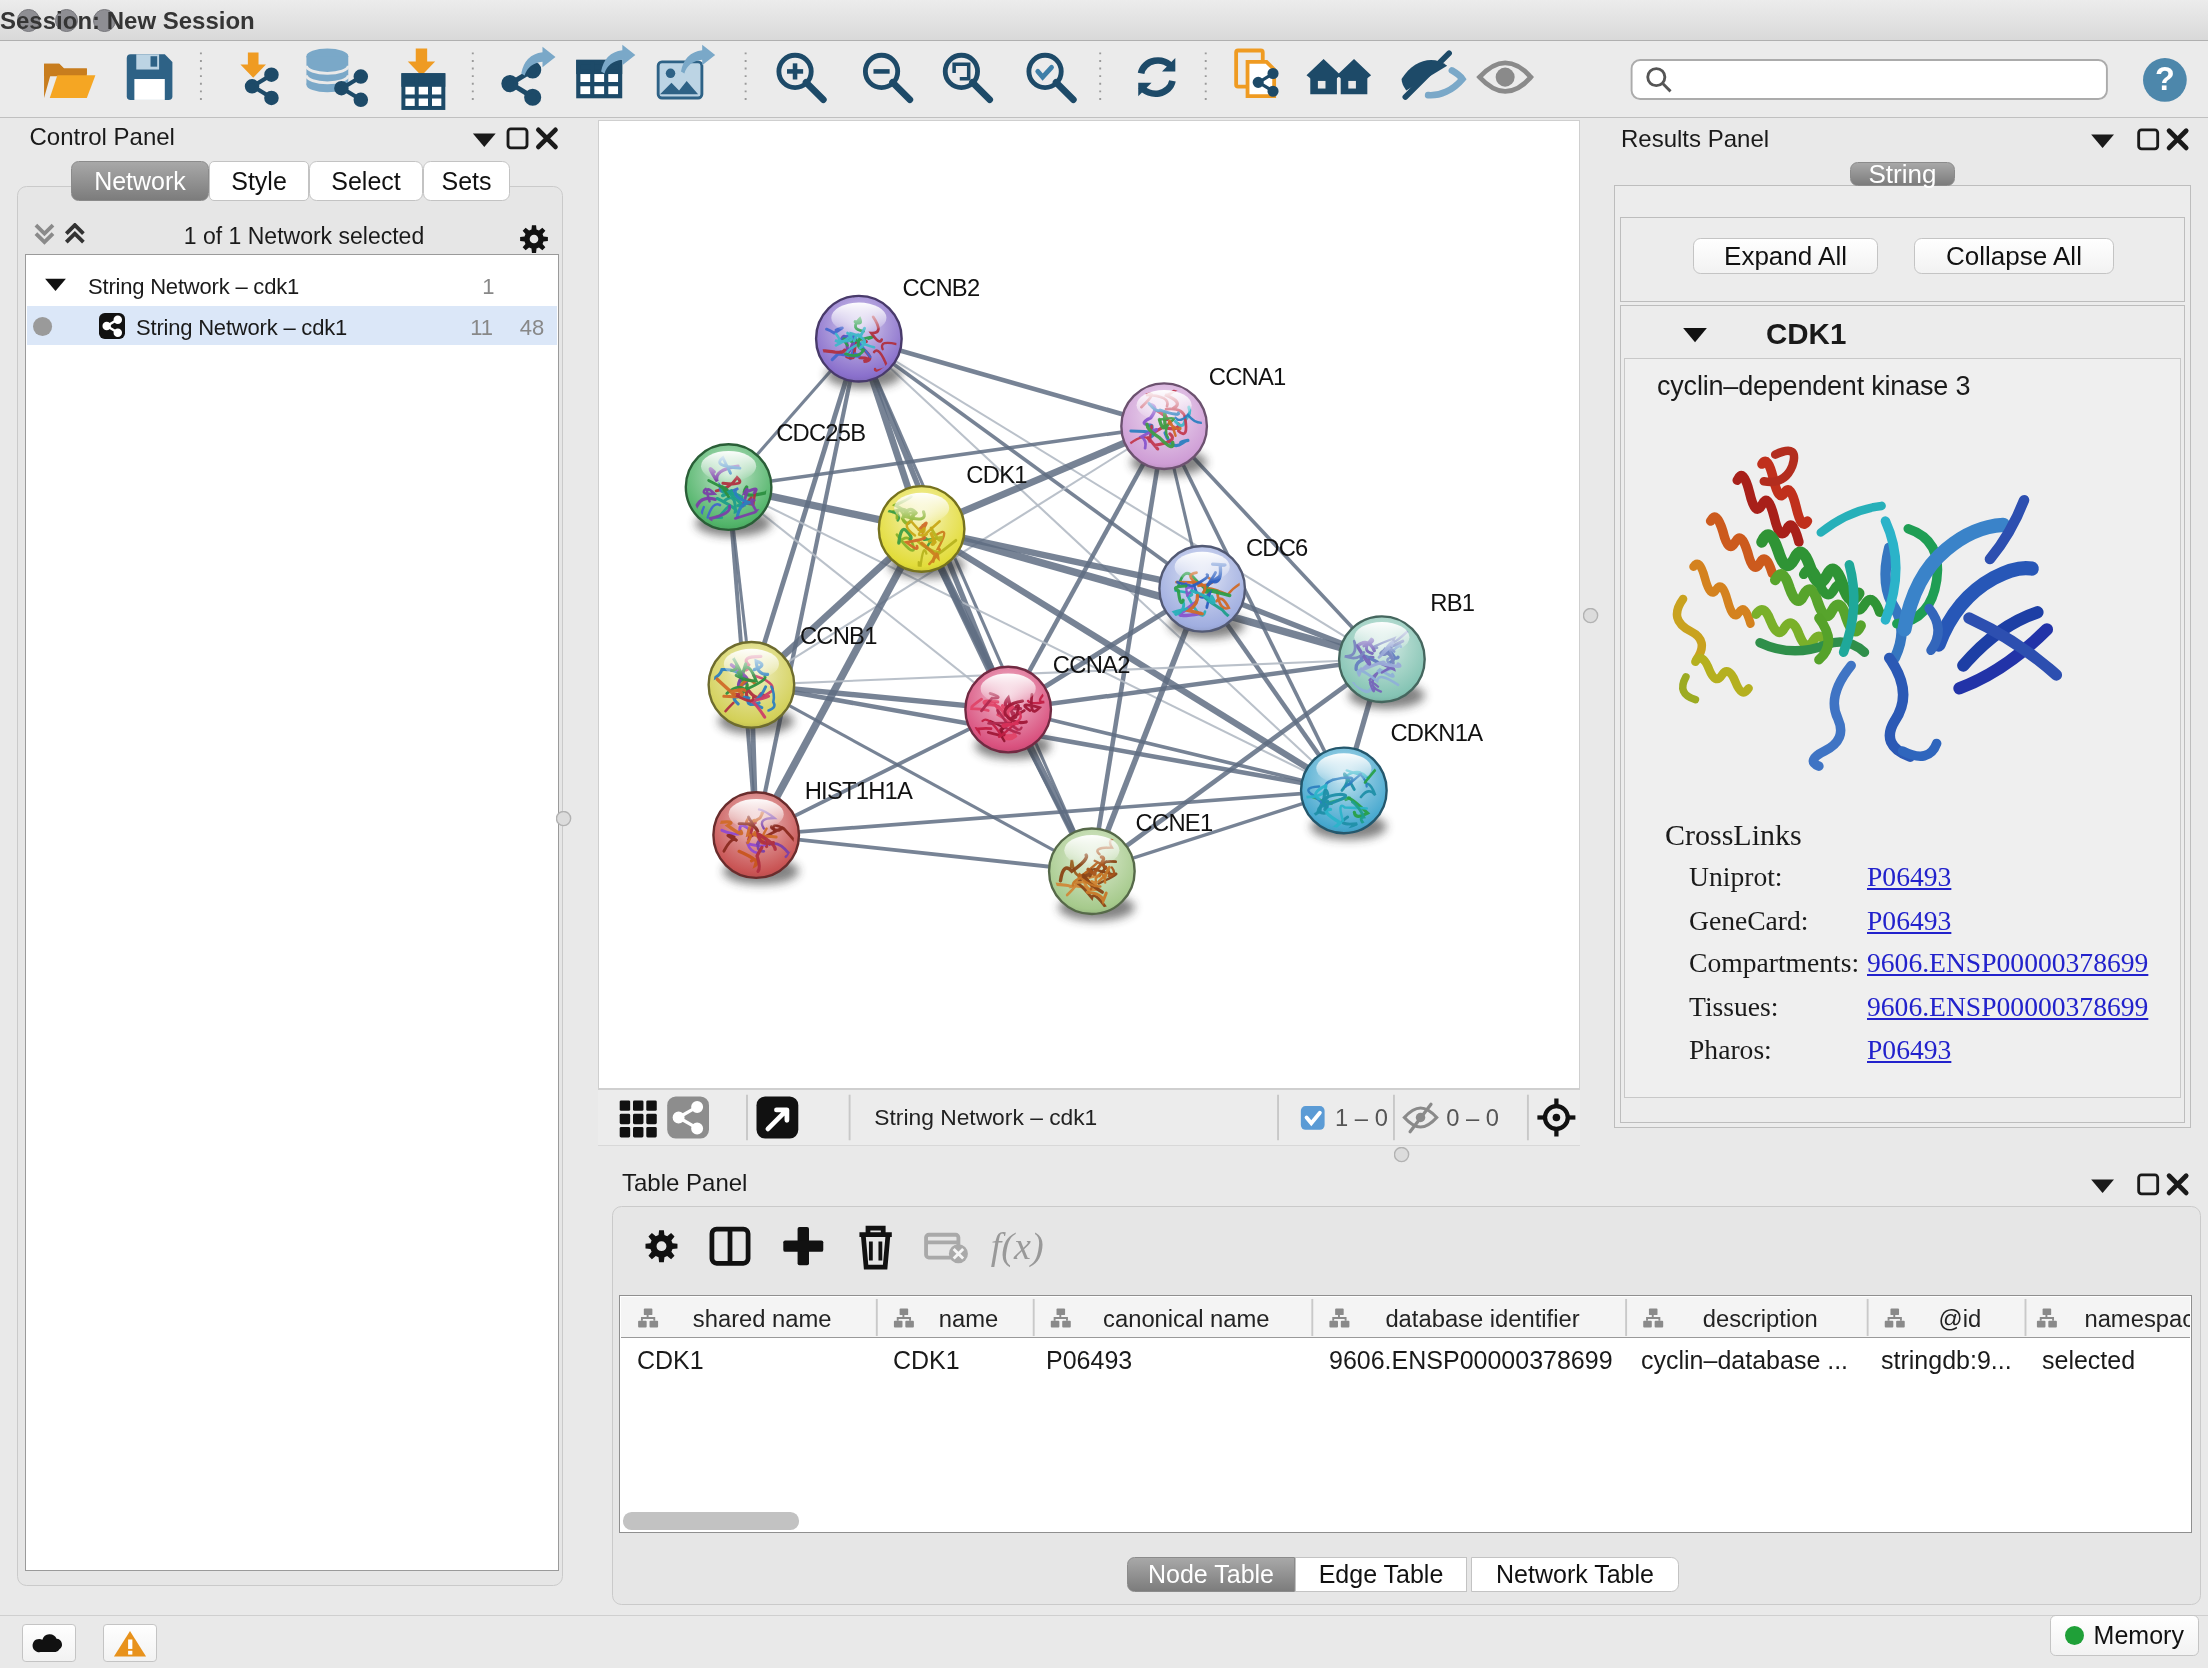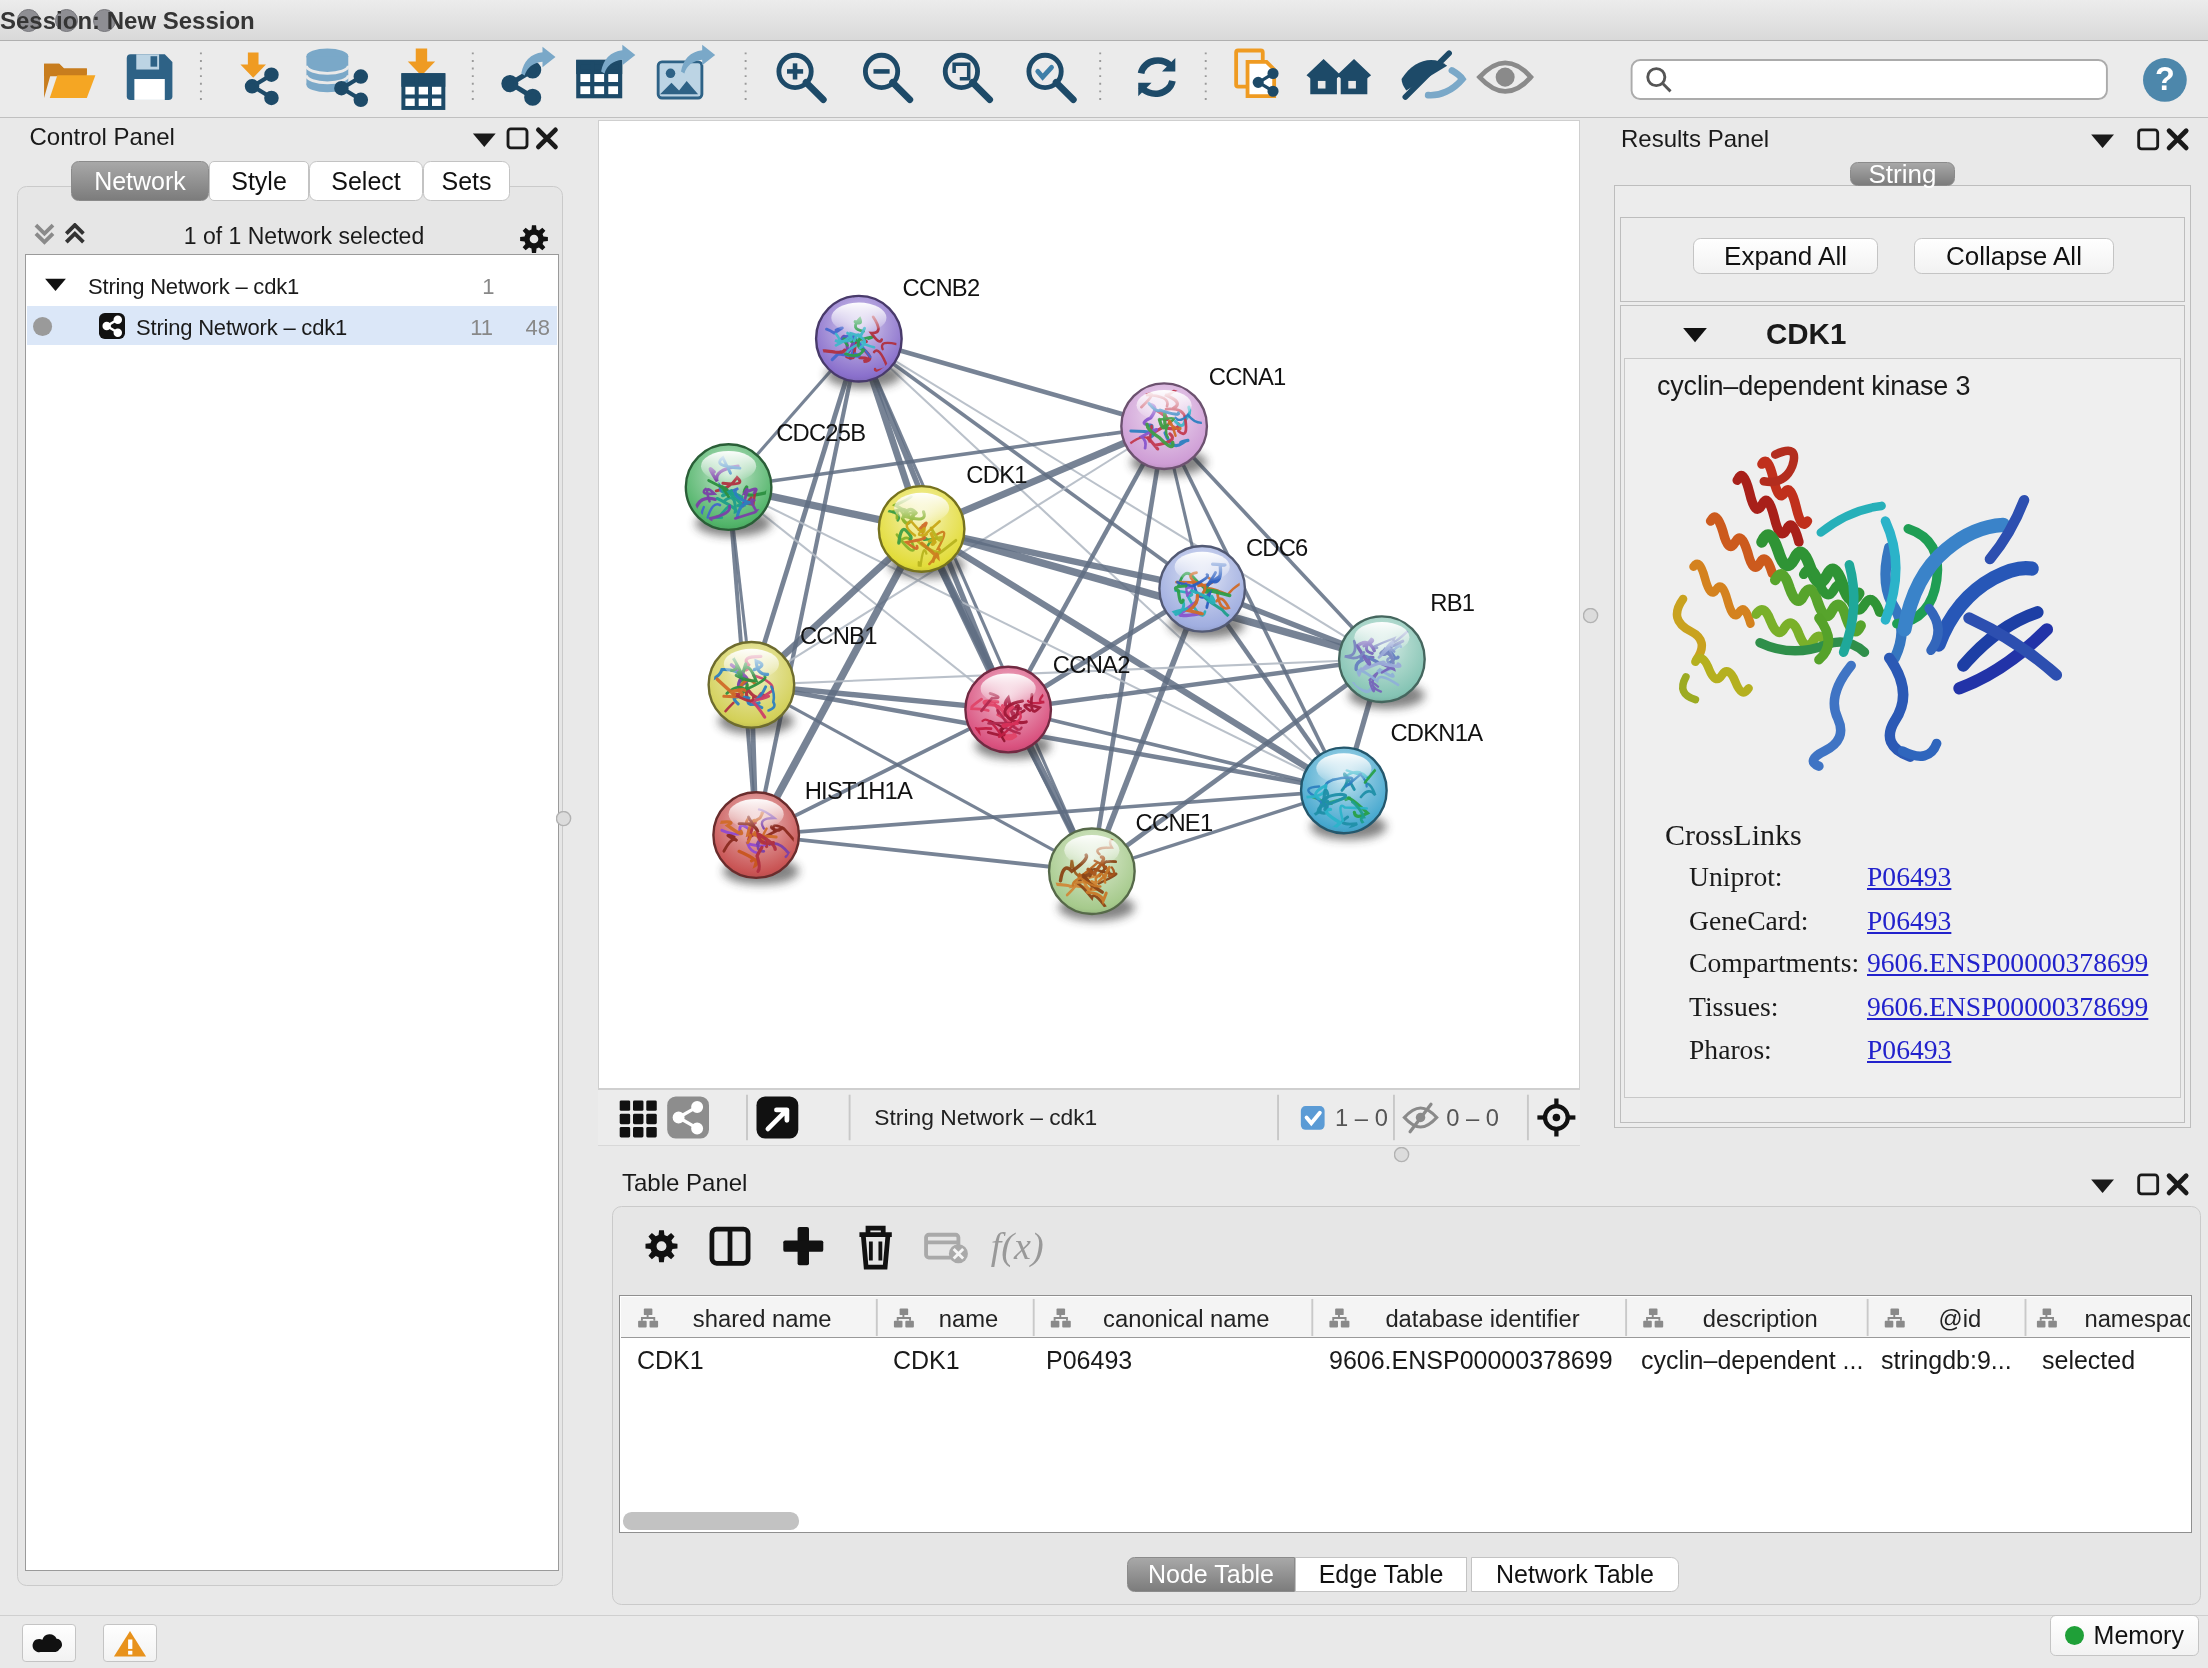--- a/index.html
+++ b/index.html
@@ -191,21 +191,21 @@
     <g stroke="#fff" stroke-width="2.6" fill="#fff">
       <line x1="8" y1="13.5" x2="19" y2="7"></line>
       <line x1="8" y1="13.5" x2="19" y2="20"></line>
       <circle cx="8" cy="13.5" r="3.1"></circle>
       <circle cx="19.5" cy="7" r="3.1"></circle>
       <circle cx="19.5" cy="20.5" r="3.1"></circle>
     </g>
   </svg>
 <div class="abs" style="left:136px;top:315px;font-size:22px;letter-spacing:-0.2px">String Network – cdk1</div>
 <div class="abs" style="left:457px;top:315px;width:36px;text-align:right;font-size:22px;color:#888">11</div>
-<div class="abs" style="left:514px;top:315px;width:36px;text-align:right;font-size:22px;color:#888">48</div>
+<div class="abs" style="left:514px;top:315px;width:36px;text-align:center;font-size:22px;color:#888">48</div>
 <svg class="abs" style="left:556px;top:811px" width="17" height="17" viewBox="0 0 18 18">
     <circle cx="8" cy="8" r="7.5" fill="#dcdcdc" stroke="#b2b2b2" stroke-width="1.5"></circle>
   </svg>
 <svg class="abs" style="left:1583px;top:608px" width="17" height="17" viewBox="0 0 18 18">
     <circle cx="8" cy="8" r="7.5" fill="#dcdcdc" stroke="#b2b2b2" stroke-width="1.5"></circle>
   </svg>
 <svg class="abs" style="left:1394px;top:1147px" width="17" height="17" viewBox="0 0 18 18">
     <circle cx="8" cy="8" r="7.5" fill="#dcdcdc" stroke="#b2b2b2" stroke-width="1.5"></circle>
   </svg>
 <div class="abs" style="left:598px;top:120px;width:982px;height:969px;background:#fff;border:1px solid #cfcfcf"></div>
@@ -846,21 +846,21 @@
         <rect x="12" y="13" width="9" height="7" rx="1"></rect>
         <path d="M10 7 v3 M4 13 v-3 h13 v3" stroke="#8a8a8a" stroke-width="2" fill="none"></path>
       </g>
     </g>
     <text x="1539" y="31" font-size="25" fill="#222" font-family="Liberation Sans, sans-serif">namespace</text>
   </svg>
 <div class="abs" style="left:637px;top:1346px;font-size:25px">CDK1</div>
 <div class="abs" style="left:893px;top:1346px;font-size:25px">CDK1</div>
 <div class="abs" style="left:1046px;top:1346px;font-size:25px">P06493</div>
 <div class="abs" style="left:1329px;top:1346px;font-size:25px">9606.ENSP00000378699</div>
-<div class="abs" style="left:1641px;top:1346px;font-size:25px">cyclin–dependent ...</div>
+<div class="abs" style="left:1641px;top:1346px;font-size:25px">cyclin–database ...</div>
 <div class="abs" style="left:1881px;top:1346px;font-size:25px">stringdb:9...</div>
 <div class="abs" style="left:2042px;top:1346px;font-size:25px">selected</div>
 <div class="abs" style="left:623px;top:1512px;width:176px;height:18px;background:#c2c2c2;border-radius:8.6px"></div>
 <div class="abs tabbtn tabsel" style="left:1127px;top:1557px;width:168px;height:35px;border-radius:7.6px 0 0 7.6px;font-size:25px">Node Table</div>
 <div class="abs tabbtn" style="left:1295px;top:1557px;width:172px;height:35px;border-radius:0;font-size:25px">Edge Table</div>
 <div class="abs tabbtn" style="left:1471px;top:1557px;width:208px;height:35px;border-radius:0 7.6px 7.6px 0;font-size:25px">Network Table</div>
 <div class="abs" style="left:0;top:1615px;width:2208px;height:1px;background:#cfcfcf"></div>
 <div class="abs btn" style="left:22px;top:1624px;width:54px;height:38px;border-radius:3.8px">
     <svg width="36" height="25" viewBox="0 0 38 26">
       <path d="M10 22 a7 7 0 1 1 2-13 a8 8 0 0 1 15-1 a6 6 0 0 1 3 11 q-1 2-4 3 z" fill="#111"></path>

